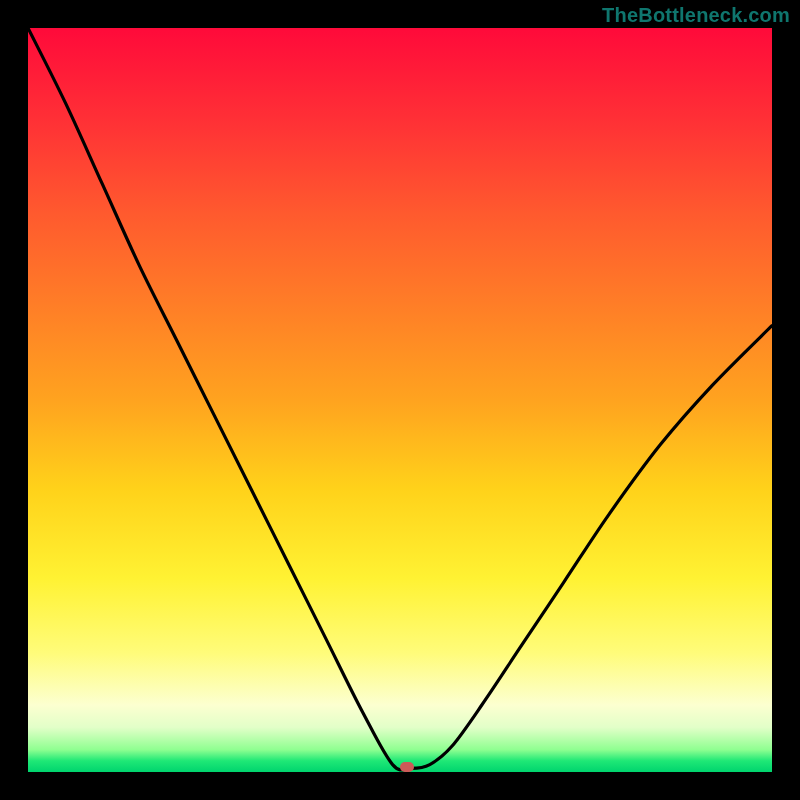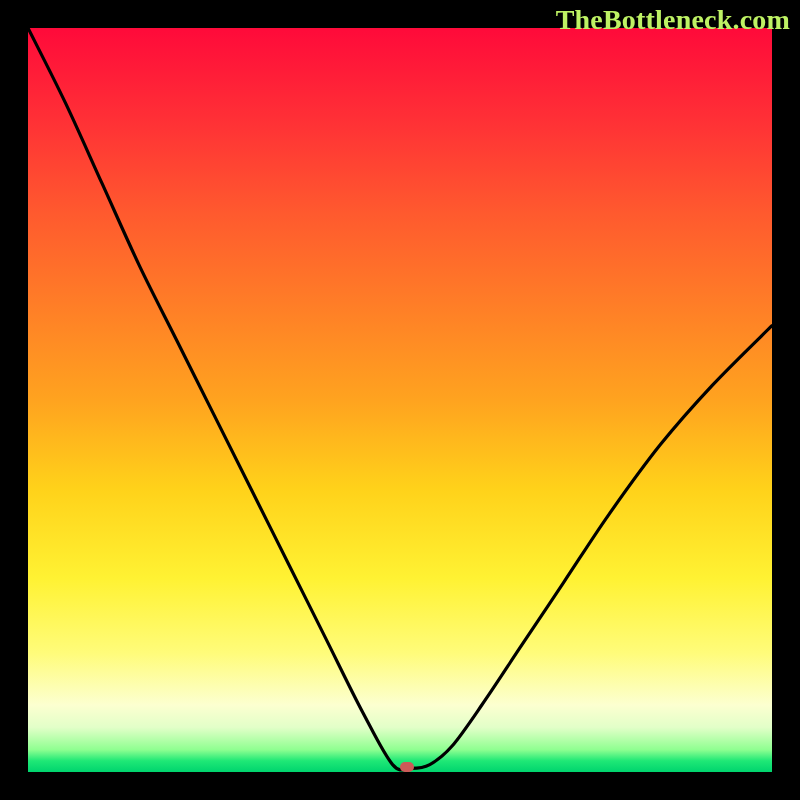--- a/index.html
+++ b/index.html
@@ -55,26 +55,26 @@
     height: 10px;
     border-radius: 5px;
     background: #cc5a58;
     transform: translate(-50%, -50%);
     pointer-events: none;
   }
   .watermark {
     position: absolute;
     top: 4px;
     right: 10px;
-    font-size: 28px;
+    font-size: 20px;
     font-weight: 600;
-    color: #bef264;
+    color: #0f766e;
     letter-spacing: 0.2px;
     pointer-events: none;
-    font-family: Liberation Serif, serif;
+    font-family: Liberation Sans, sans-serif;
   }
 </style>
 </head>
 <body>
 
 <div class="chart-container">
 
   <div class="plot-area">
 
     <svg class="curve" viewBox="0 0 744 744" preserveAspectRatio="none">

